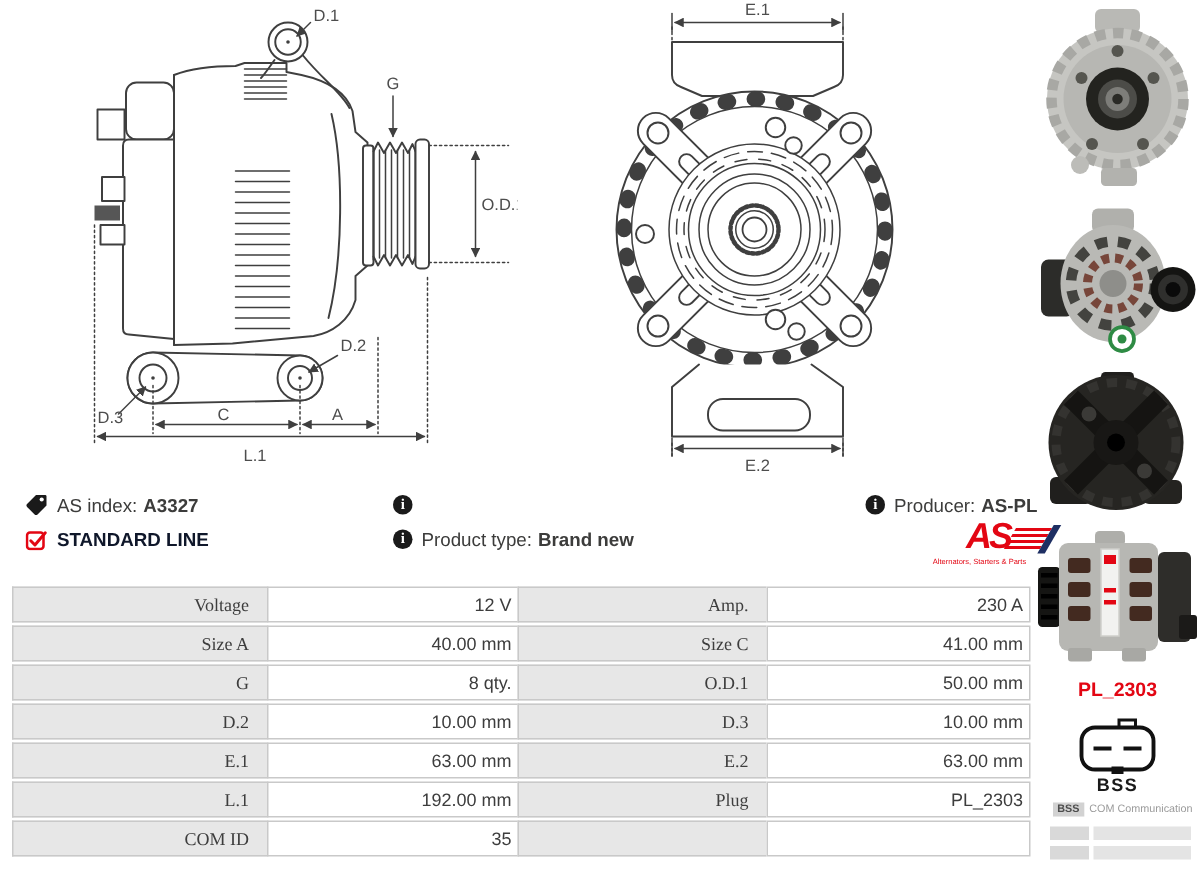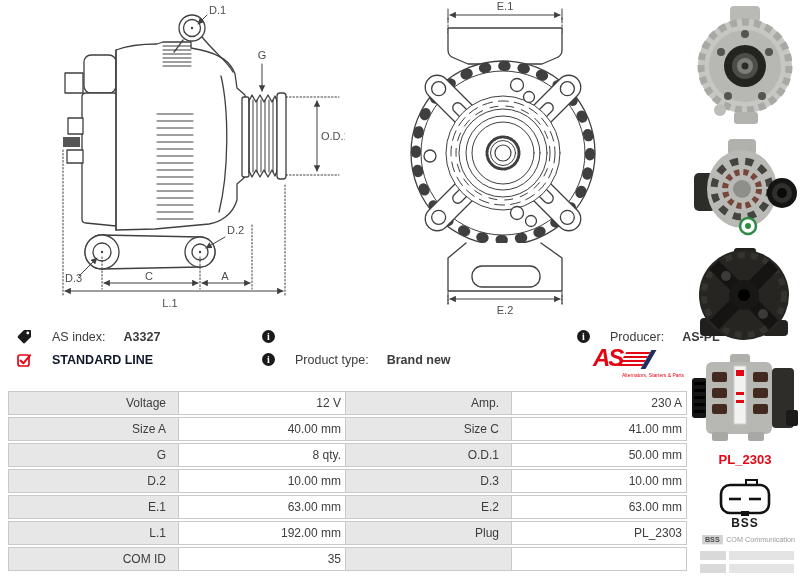--- a/index.html
+++ b/index.html
@@ -5,44 +5,44 @@
   html,body{margin:0;padding:0;width:800px;height:588px;background:#fff;overflow:hidden;
     font-family:"Liberation Sans",sans-serif;}
   .abs{position:absolute;}
   .page{position:relative;width:800px;height:448px;background:#fff;}
 
   
   svg text.dim{font-family:"Liberation Sans",sans-serif;font-size:11px;fill:#4d4d4d;}
   .draw line,.draw path,.draw rect,.draw circle{vector-effect:non-scaling-stroke;}
 
   
-  .info-line{position:absolute;display:flex;align-items:center;gap:20px;height:15px;
+  .info-line{position:absolute;display:flex;align-items:center;gap:6px;height:15px;
     font-size:12.5px;color:#3c3c3b;white-space:nowrap;}
   .info-line .b{font-weight:700;}
   .red{color:#0f172a;text-align:right;}
   .info-i{width:13px;height:13px;border-radius:50%;background:#1a1a1a;color:#fff;
     font:700 10px "Liberation Serif",serif;display:flex;align-items:center;justify-content:center;flex:0 0 auto;}
 
   
-  .logo-box{position:absolute;left:591px;top:349px;width:62px;height:22px;}
+  .logo-box{position:absolute;left:642px;top:349px;width:62px;height:22px;}
   .logo-flag{position:absolute;right:7px;top:3px;width:24px;height:15px;
     background:repeating-linear-gradient(180deg,#e30613 0 2px,#fff 2px 4px);transform:skewX(-30deg);}
   .logo-slash{position:absolute;right:2px;top:1px;width:5px;height:19px;background:#1e2f63;transform:skewX(-30deg);}
   .logo-as{position:absolute;left:2px;top:-5px;font-style:italic;font-weight:900;font-size:24px;
     letter-spacing:-2px;color:#e30613;}
   .logo-tagline{position:absolute;left:613px;top:372px;width:160px;text-align:center;
     font-size:10px;color:#e30613;transform:scale(0.5);transform-origin:left top;white-space:nowrap;}
 
   
   table.spec{position:absolute;left:8px;top:389px;width:679px;border-collapse:separate;border-spacing:0 2px;
     font-size:12px;color:#3d3d3d;table-layout:fixed;}
   table.spec td{height:20px;border-top:1px solid #c9c9c9;border-bottom:1px solid #c9c9c9;
     border-left:1px solid #c9c9c9;text-align:right;overflow:hidden;}
   table.spec td:last-child{border-right:1px solid #c9c9c9;}
-  td.lbl{background:#e7e7e7;padding-right:12px;}
+  td.lbl{background:#e7e7e7;padding-right:12px;font-family:Liberation Serif, serif;}
   td.val{background:#fff;padding-right:4px;}
 
   
   .sidebar{position:absolute;left:690px;top:0;width:110px;height:588px;}
   .photo{position:absolute;left:0;width:110px;}
   .plug-code{position:absolute;left:0;top:452px;width:110px;text-align:center;
     font-size:13px;font-weight:700;color:#e30613;cursor:pointer;}
   .plug-name{position:absolute;left:0;top:516px;width:110px;text-align:center;
     font-size:12px;font-weight:700;color:#1a1a1a;letter-spacing:1px;}
   .com-row{position:absolute;left:12px;top:535px;width:130px;transform:scale(0.72);

